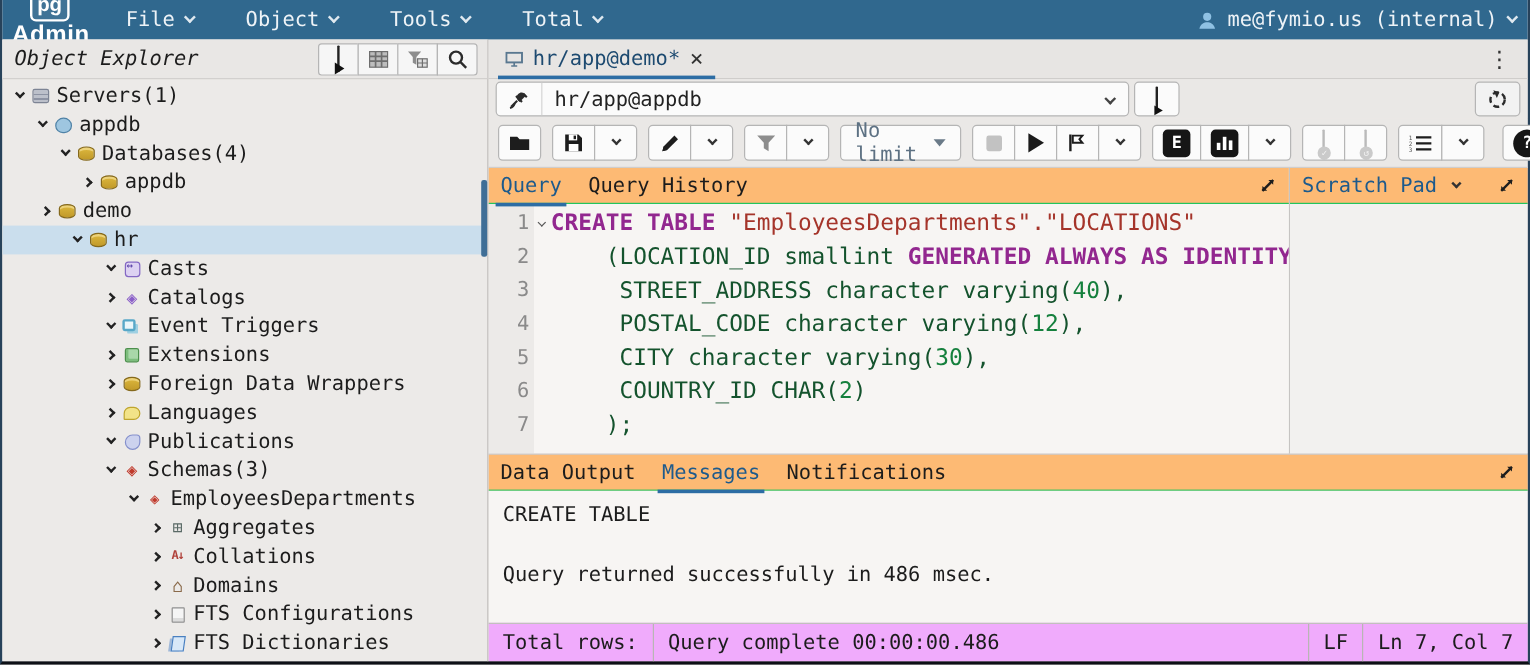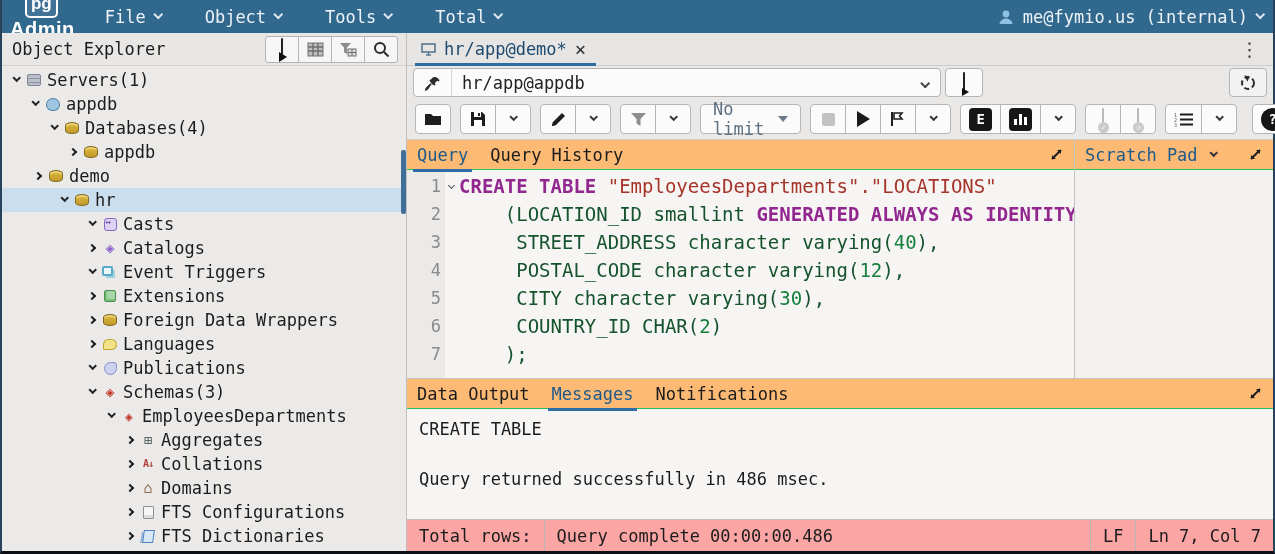--- a/index.html
+++ b/index.html
@@ -21,21 +21,21 @@
   .cv.right { transform:rotate(-45deg); }
   .menubar .cv { border-color:#dfe9f0; }
 
   
   .app-body { flex:1; display:flex; min-height:0; }
   .sidebar { width:405px; flex:none; display:flex; flex-direction:column; border-right:1px solid #c2c0be; background:#eceae8; position:relative; }
   .main { flex:1; min-width:0; display:flex; flex-direction:column; }
 
   
   .sb-header { height:33px; flex:none; display:flex; align-items:center; padding:0 8px 0 10px; border-bottom:1px solid #d2d0ce; background:#e9e7e5; }
-  .sb-title { flex:1; }
+  .sb-title { flex:1;font-style:italic; }
   .sb-tools { display:flex; }
   .tbtn { width:34px; height:27px; background:#f6f6f6; border:1px solid #b5b5b5; display:flex; align-items:center; justify-content:center; margin-left:-1px; }
   .tbtn:first-child { border-radius:3px 0 0 3px; }
   .tbtn:last-child { border-radius:0 3px 3px 0; }
   .tree { flex:1; overflow:hidden; padding-top:2px; position:relative; }
   .trow { height:24px; display:flex; align-items:center; white-space:nowrap; }
   .trow.selected { background:#cadeed; }
   .trow .cvw { width:16px; flex:none; display:flex; justify-content:center; }
   .trow .cv { border-color:#222; width:6px; height:6px; }
   .ti { display:inline-flex; width:20px; height:16px; align-items:center; justify-content:center; margin-right:3px; flex:none; font-size:14px; line-height:1; }
@@ -119,21 +119,21 @@
   .spanel .ptabs { gap:10px; }
   .scratch-title { max-width:132px; overflow:hidden; }
   .spanel .cv { border-color:#333; width:6px; height:6px; margin-left:2px; }
 
   
   .outpanel { flex:1; display:flex; flex-direction:column; min-height:0; border-top:1px solid #c6c4c2; }
   .out-body { flex:1; background:#f7f5f3; padding:8px 0 0 12px; }
   .msg-line { height:25px; line-height:25px; white-space:pre; }
 
   
-  .statusbar { height:32px; flex:none; background:#fca5a5; border-top:1px solid #c2c0be; display:flex; align-items:stretch; }
+  .statusbar { height:32px; flex:none; background:#f0abfc; border-top:1px solid #c2c0be; display:flex; align-items:stretch; }
   .seg { display:flex; align-items:center; padding:0 12px; border-right:1px solid #b8b6b4; white-space:nowrap; }
   .seg.flex { flex:1; }
   .seg:last-child { border-right:none; }
 
   svg { display:block; }
 </style>
 </head>
 <body>
 
 <div class="window">

